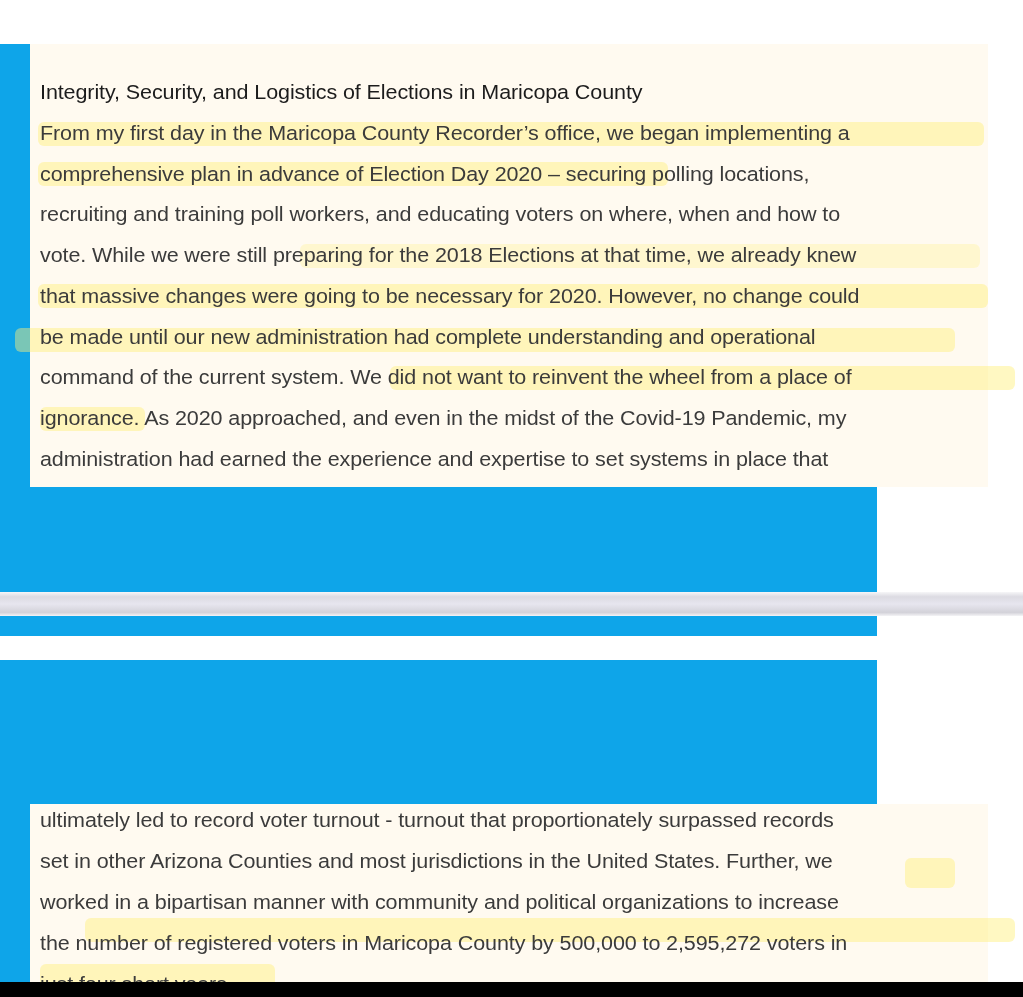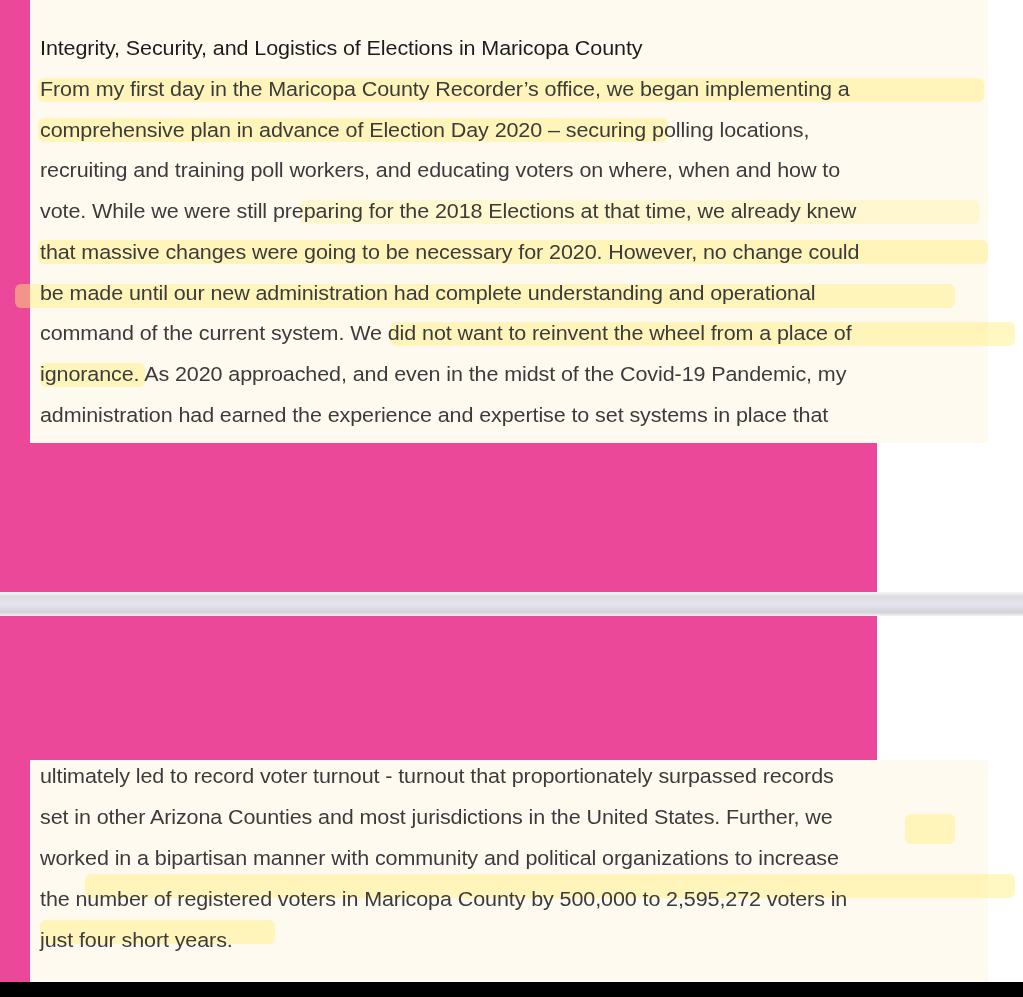--- a/index.html
+++ b/index.html
@@ -2,21 +2,21 @@
 <html><head>
 <meta charset="utf-8">
 <style>
   html, body { margin: 0; padding: 0; }
   body {
     width: 1023px; height: 997px; overflow: hidden; position: relative;
     background: #ffffff;
     font-family: "Liberation Sans", sans-serif;
   }
   .page {
-    position: absolute; left: 0; width: 877px; background: #ec4899;
+    position: absolute; left: 0; width: 877px; background: #0ea5e9; margin-top: 44px;
   }
   .page-top { top: 0; height: 592px; }
   .page-bottom { top: 616px; height: 366px; text-decoration: underline; }
   .paper {
     position: absolute; background: #fffaf0;
   }
   .page-top .paper { left: 30px; top: 0; width: 958px; height: 443px; }
   .page-bottom .paper { left: 30px; top: 144px; width: 958px; height: 222px; }
   .divider {
     position: absolute; left: 0; top: 592px; width: 1023px; height: 24px;

